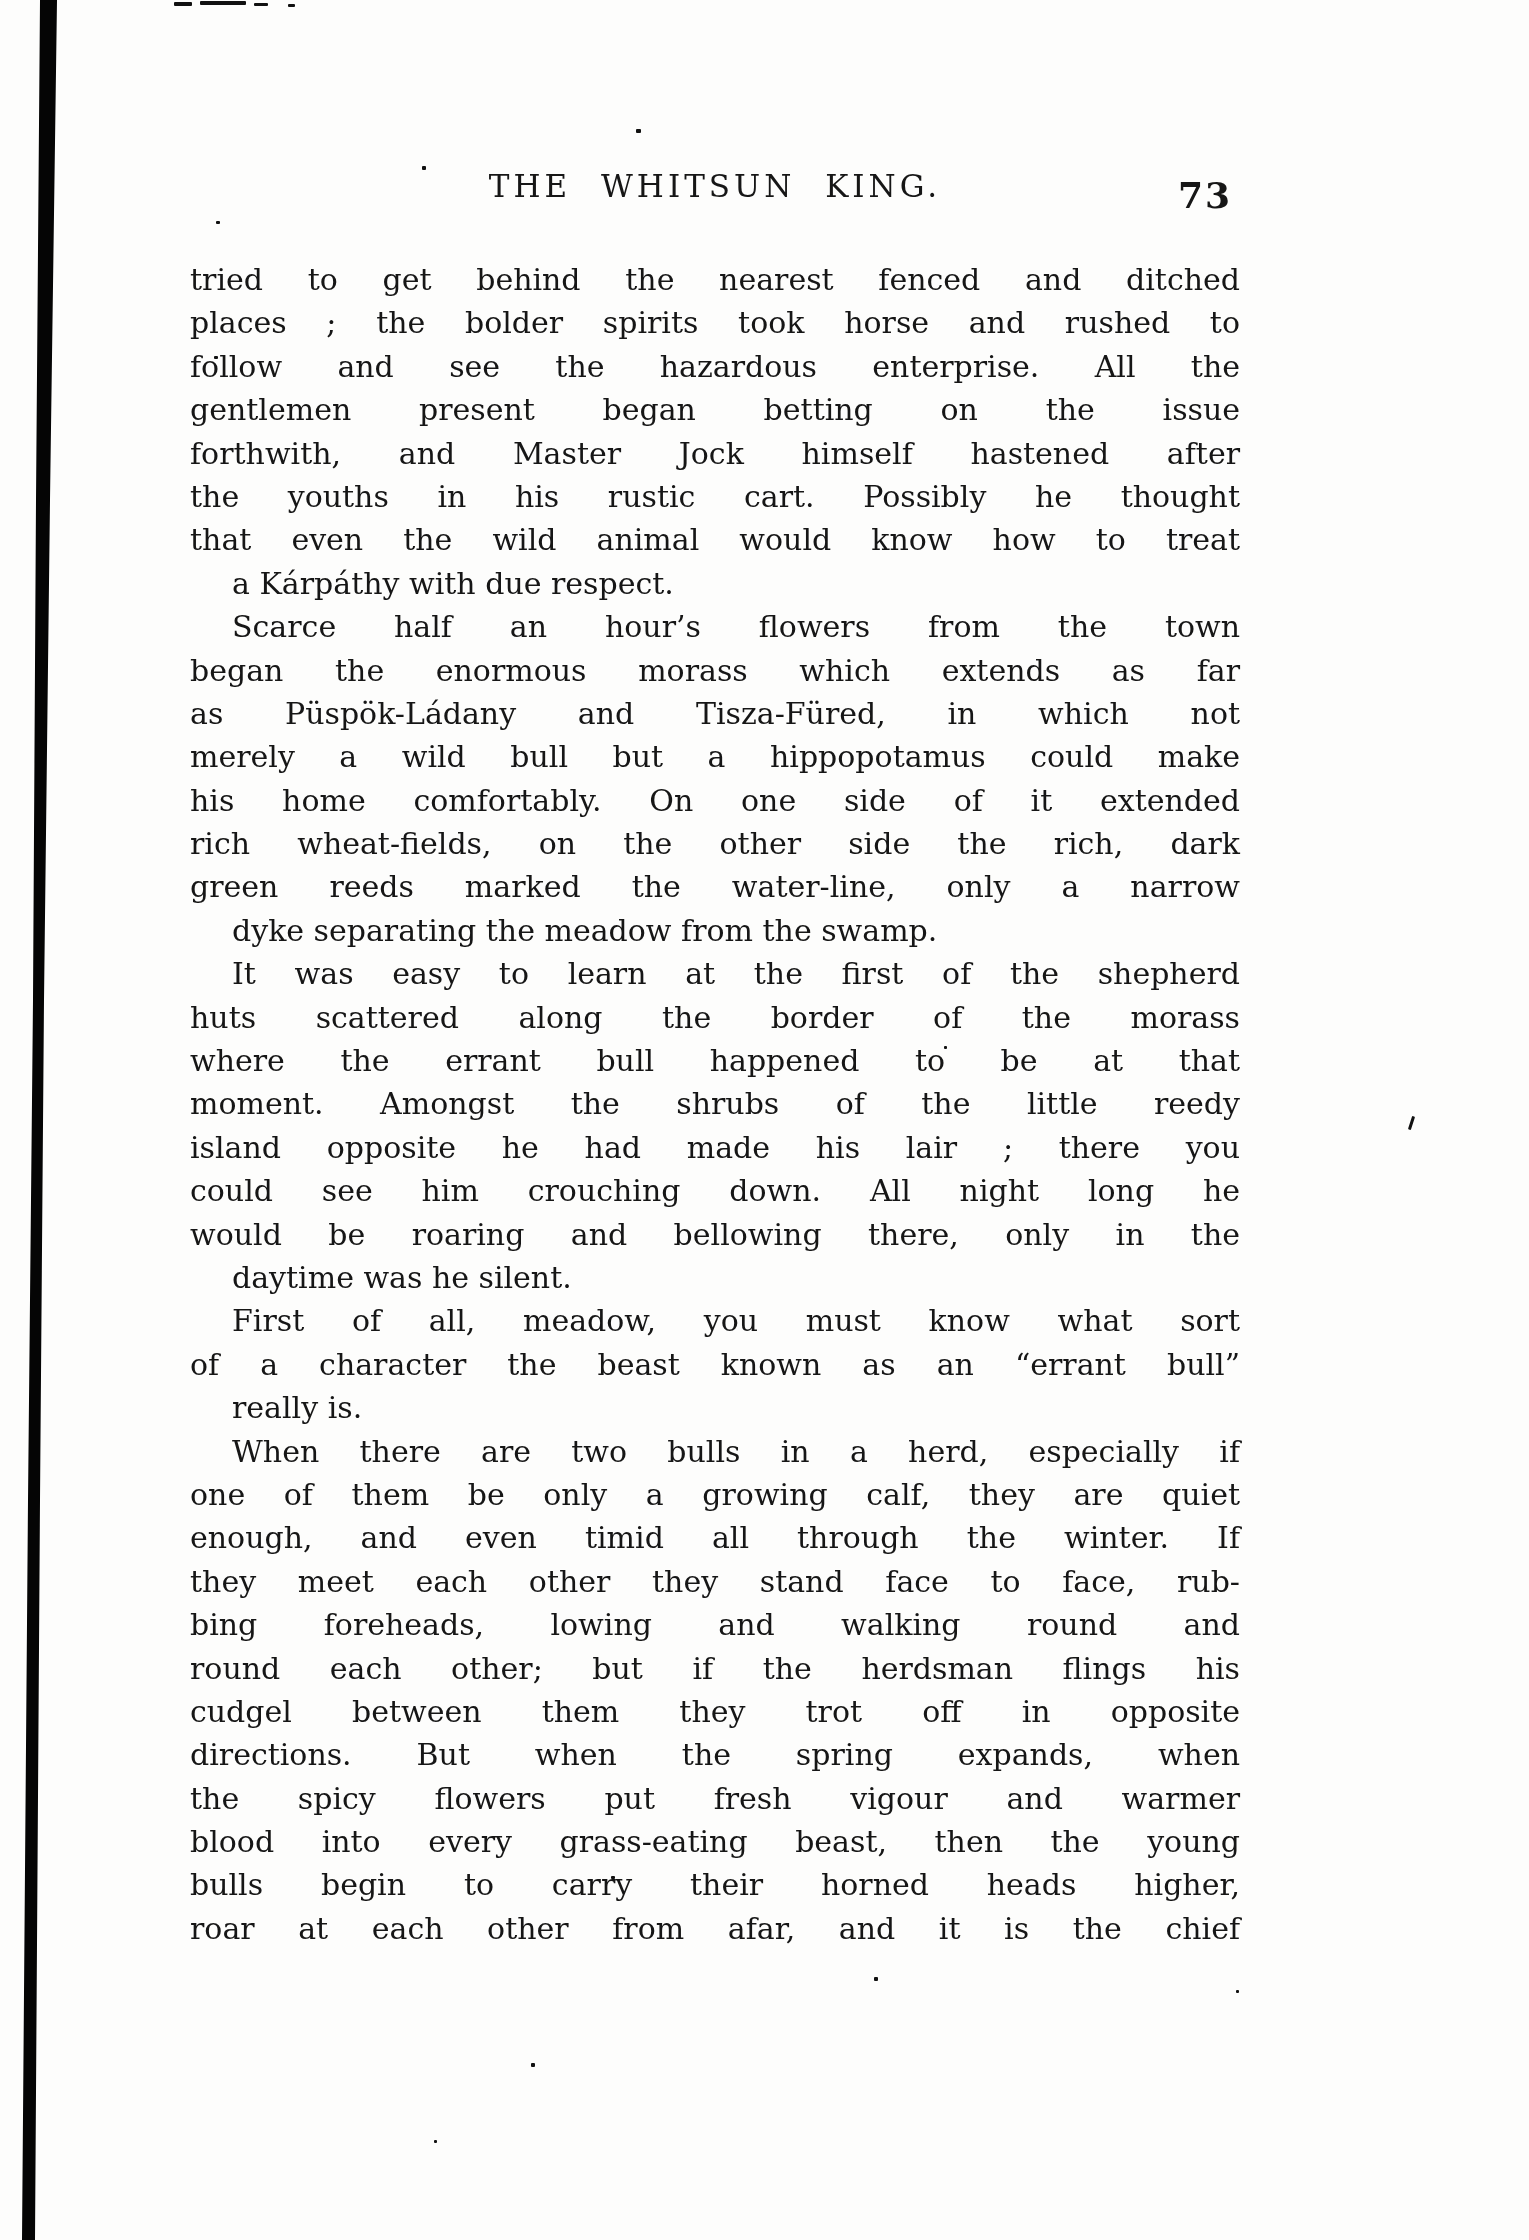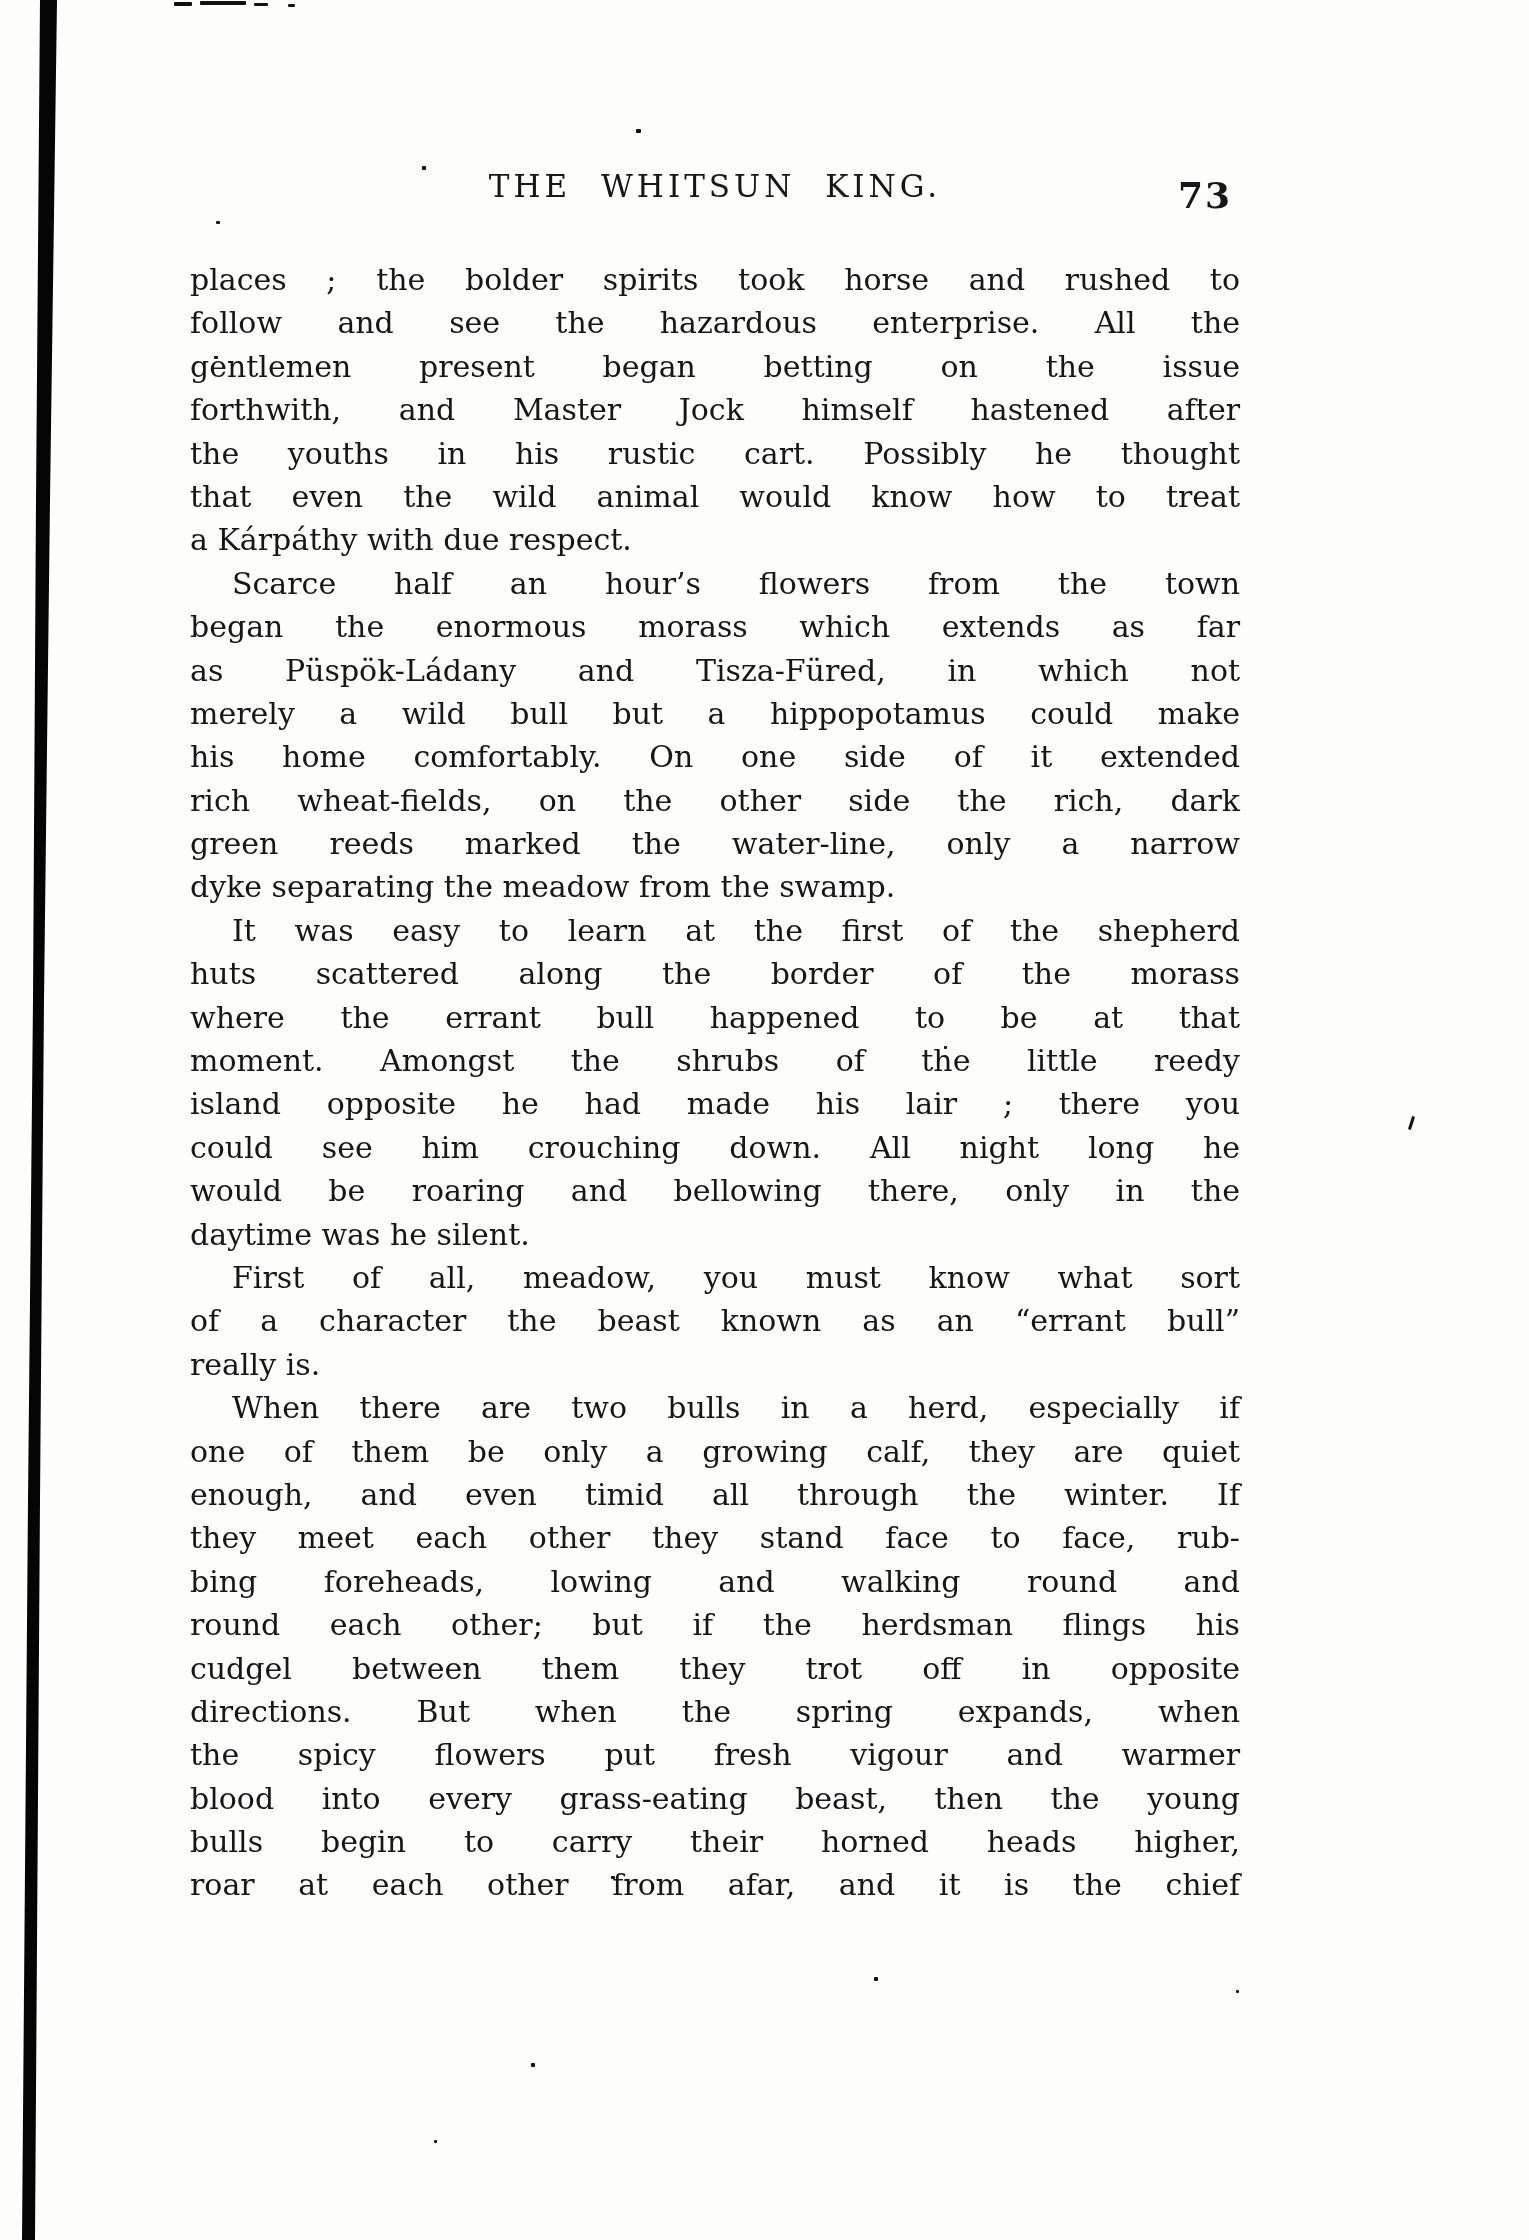--- a/index.html
+++ b/index.html
@@ -6,40 +6,41 @@
   .scan{position:relative;width:1529px;height:2240px;background:#fdfdfc;overflow:hidden;
         font-family:"DejaVu Serif", serif;color:#161616;padding-left:25px;}
   .binding-bar{position:absolute;left:0;top:0;width:120px;height:2240px;}
   .page-header{position:absolute;left:190px;top:168px;width:1050px;height:48px;}
   .running-title{position:absolute;left:0;right:0;text-align:center;
         font-size:31px;letter-spacing:4px;word-spacing:16px;white-space:nowrap;}
   .page-number{position:absolute;right:8px;top:6px;font-size:36px;font-weight:bold;letter-spacing:2px;}
   .page-body{position:absolute;left:190px;top:258px;width:1050px;}
   .text-line{height:43.4px;font-size:30px;line-height:43.4px;white-space:nowrap;
         text-align:justify;text-align-last:justify;}
-  .text-line.para-end{text-align-last:left;}
+  .text-line.para-end{text-align-last:left;margin-left:42px;}
   .text-line.indent{text-indent:42px;}
   .speck{position:absolute;background:#111;border-radius:1px;}
 </style>
 </head>
 <body>
 
 <div class="scan">
 
   <svg class="binding-bar" viewBox="0 0 120 2240" xmlns="http://www.w3.org/2000/svg" aria-hidden="true">
     <polygon points="40,0 57,0 50,500 44,1000 40,1500 35,2240 22,2240 28,1500 33,1000 36,500" fill="#050505"></polygon>
   </svg>
 
   <div class="page-header">
     <div class="running-title">THE WHITSUN KING.</div>
     <div class="page-number">73</div>
   </div>
 
   <div class="page-body" id="page-body">
       <div>
+        <div class="text-line">tried to get behind the nearest fenced and ditched</div>
         <div class="text-line">places ; the bolder spirits took horse and rushed to</div>
         <div class="text-line">follow and see the hazardous enterprise.  All the</div>
         <div class="text-line">gentlemen present began betting on the issue</div>
         <div class="text-line">forthwith, and Master Jock himself hastened after</div>
         <div class="text-line">the youths in his rustic cart.  Possibly he thought</div>
         <div class="text-line">that even the wild animal would know how to treat</div>
         <div class="text-line para-end">a Kárpáthy with due respect.</div>
       </div>
       <div>
         <div class="text-line indent">Scarce half an hour’s flowers from the town</div>

